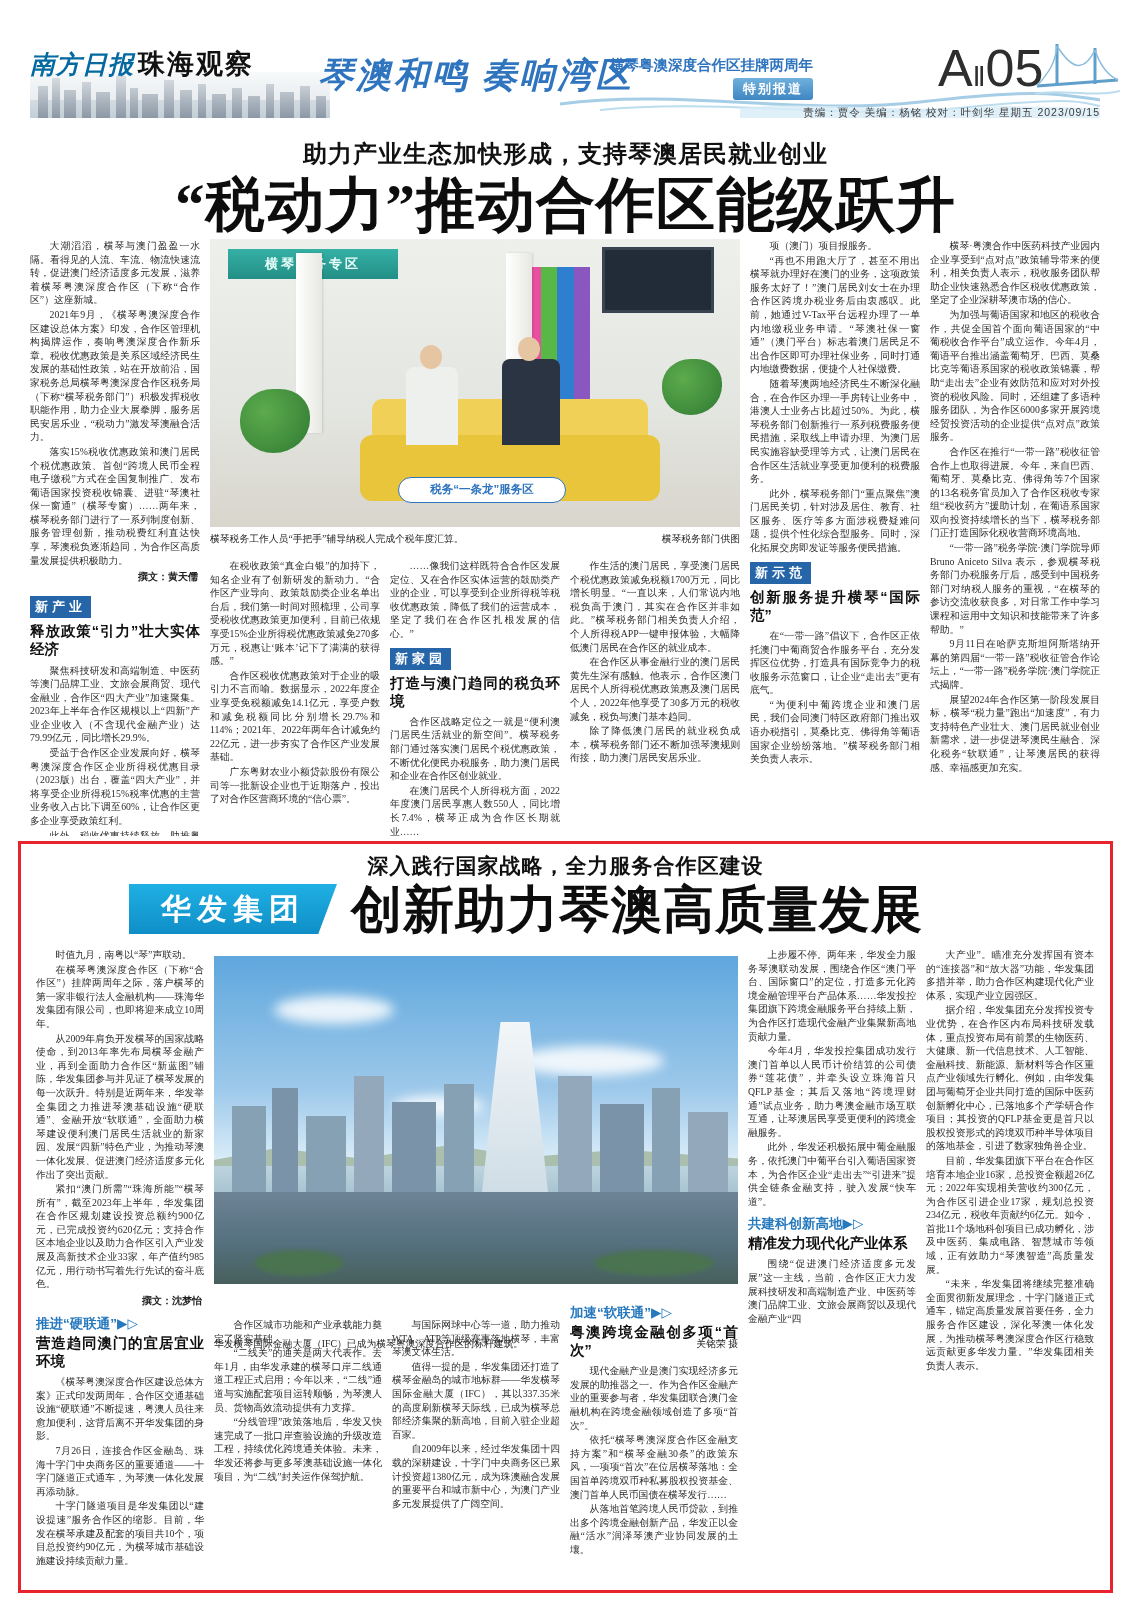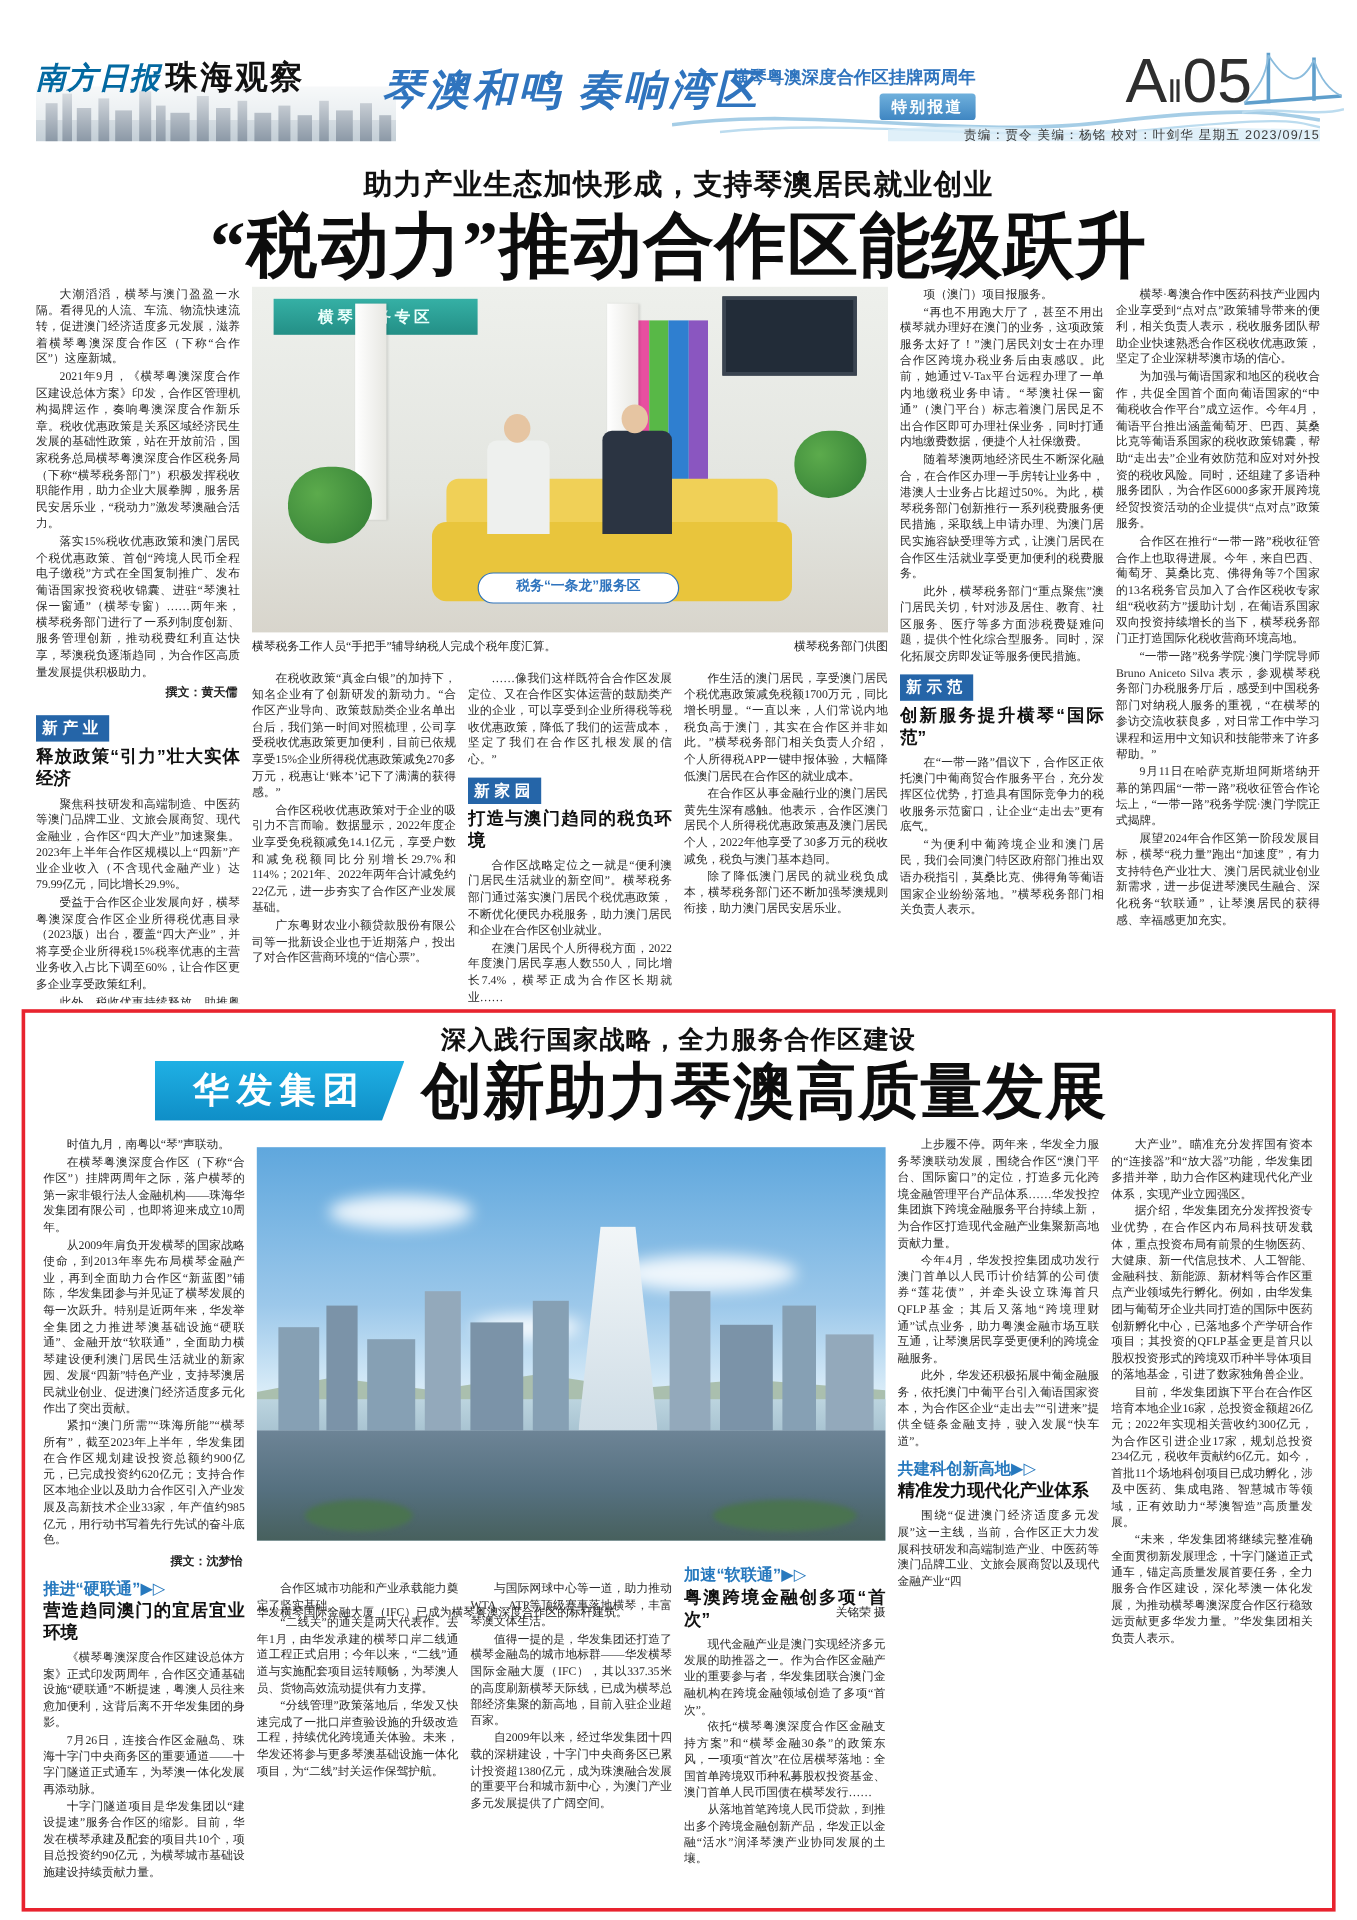--- a/index.html
+++ b/index.html
@@ -253,21 +253,21 @@
   <div class="s2-kicker">深入践行国家战略，全力服务合作区建设</div>
   <div class="s2-badge">华发集团</div>
   <div class="s2-headline">创新助力琴澳高质量发展</div>
 
   <div class="s2-body">
 
     <div class="col" style="left:0;width:168px;height:638px;">
       <div>
             <p class="para">时值九月，南粤以“琴”声联动。</p>
             <p class="para">在横琴粤澳深度合作区（下称“合作区”）挂牌两周年之际，落户横琴的第一家非银行法人金融机构——珠海华发集团有限公司，也即将迎来成立10周年。</p>
-            <p class="para">从2009年肩负开发横琴的国家战略使命，到2013年率先布局横琴金融产业，再到全面助力合作区“新蓝图”铺陈，华发集团参与并见证了横琴发展的每一次跃升。特别是近两年来，华发举全集团之力推进琴澳基础设施“硬联通”、金融开放“软联通”，全面助力横琴建设便利澳门居民生活就业的新家园、发展“四新”特色产业，支持琴澳居民就业创业、促进澳门经济适度多元化作出了突出贡献。</p>
+            <p class="para">从2009年肩负开发横琴的国家战略使命，到2013年率先布局横琴金融产业，再到全面助力合作区“新蓝图”铺陈，华发集团参与并见证了横琴发展的每一次跃升。特别是近两年来，华发举全集团之力推进琴澳基础设施“硬联通”、金融开放“软联通”，全面助力横琴建设便利澳门居民生活就业的新家园、发展“四新”特色产业，为推动琴澳一体化发展、促进澳门经济适度多元化作出了突出贡献。</p>
             <p class="para">紧扣“澳门所需”“珠海所能”“横琴所有”，截至2023年上半年，华发集团在合作区规划建设投资总额约900亿元，已完成投资约620亿元；支持合作区本地企业以及助力合作区引入产业发展及高新技术企业33家，年产值约985亿元，用行动书写着先行先试的奋斗底色。</p>
           </div>
       <div class="byline">撰文：沈梦怡</div>
       <div class="bluehead">推进“硬联通”▶▷</div>
       <div class="subhead">营造趋同澳门的宜居宜业环境</div>
       <div>
             <p class="para">《横琴粤澳深度合作区建设总体方案》正式印发两周年，合作区交通基础设施“硬联通”不断提速，粤澳人员往来愈加便利，这背后离不开华发集团的身影。</p>
             <p class="para">7月26日，连接合作区金融岛、珠海十字门中央商务区的重要通道——十字门隧道正式通车，为琴澳一体化发展再添动脉。</p>
             <p class="para">十字门隧道项目是华发集团以“建设提速”服务合作区的缩影。目前，华发在横琴承建及配套的项目共10个，项目总投资约90亿元，为横琴城市基础设施建设持续贡献力量。</p>
           </div>

